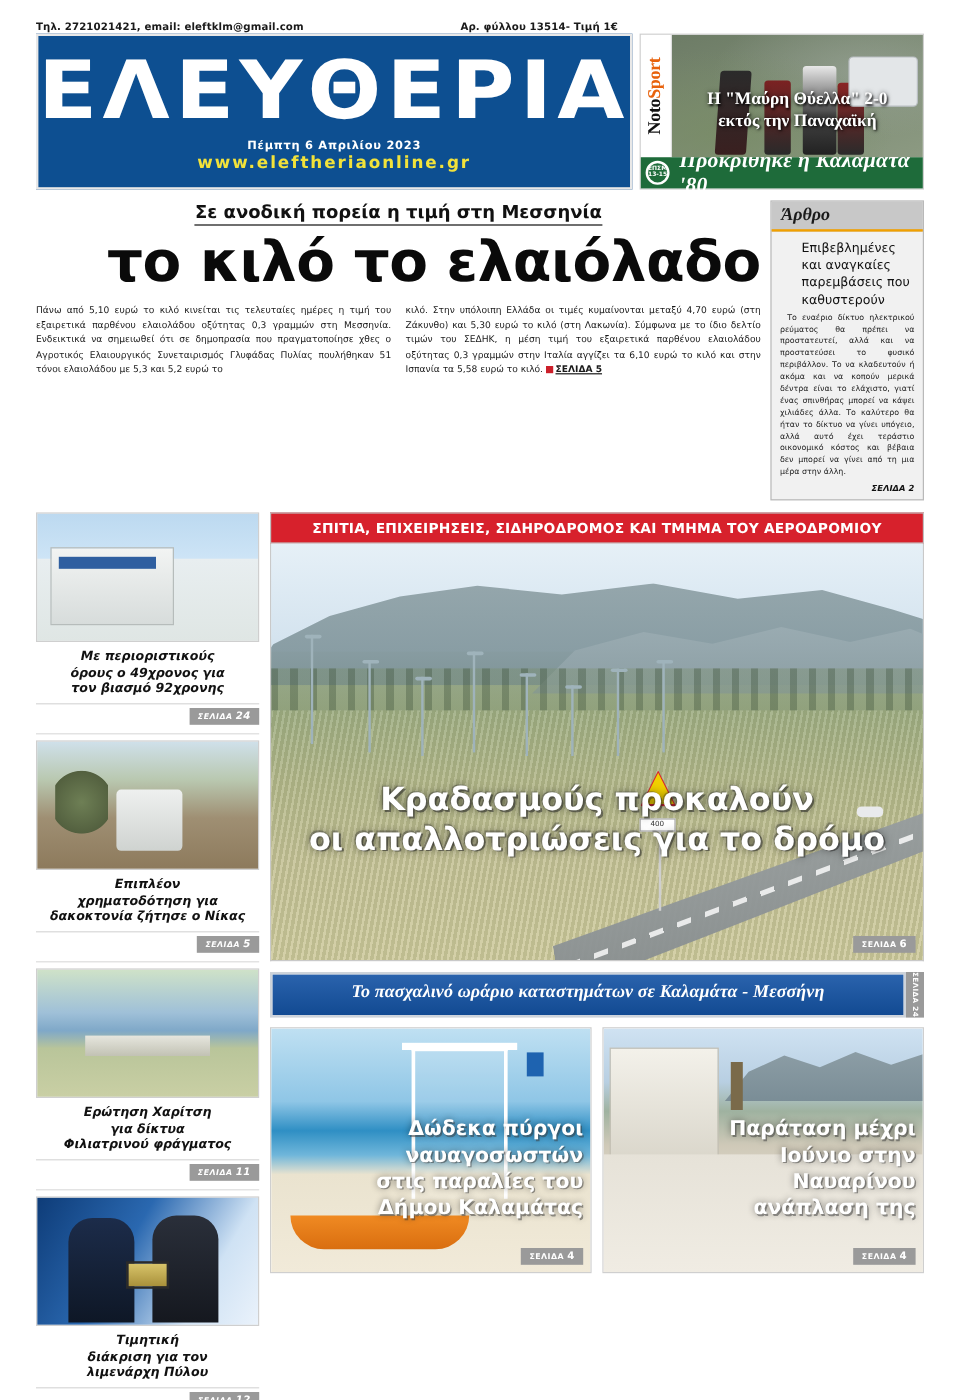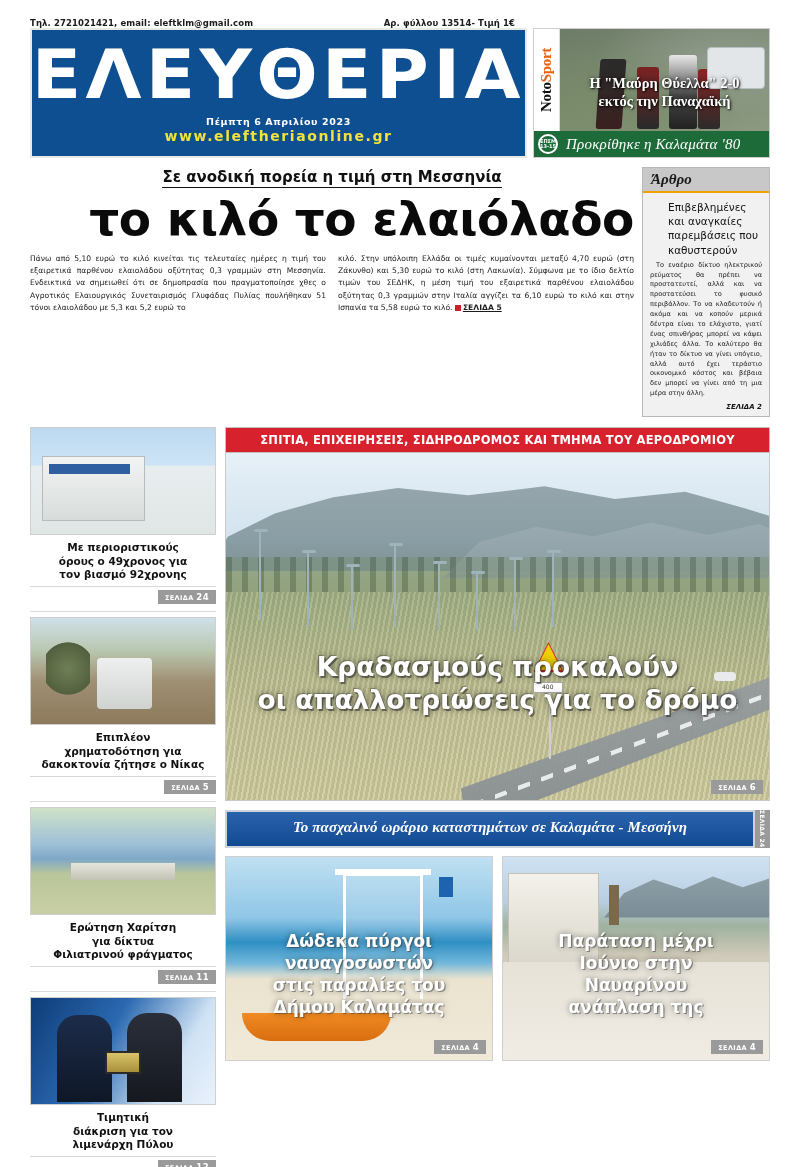--- a/index.html
+++ b/index.html
@@ -98,21 +98,21 @@
     height: 26px; background: #1e6b3a; display: flex; align-items: center;
     padding-left: 4px; gap: 8px;
   }
   .sport-badge {
     width: 20px; height: 20px; border-radius: 50%; background: #1e6b3a;
     border: 2px solid #fff; color: #fff; font-size: 5px; font-weight: bold;
     display: flex; align-items: center; justify-content: center; line-height: 1; text-align: center;
     flex: 0 0 auto;
   }
   .sport-foot span.txt {
-    color: #ffffff; font-size: 15px; font-weight: normal; font-style: italic;
+    color: #ffffff; font-size: 18px; font-weight: bold; font-style: italic;
     font-family: "Liberation Serif", serif; letter-spacing: .2px;
   }
 
   
   .lead-wrap { display: flex; gap: 8px; margin-top: 9px; }
   .lead-left { flex: 1 1 auto; }
   .kicker {
     text-align: center; font-size: 15px; font-weight: bold; color: #111;
     border-bottom: 1.6px solid #111; display: inline-block;
     padding-bottom: 1px; margin: 0 auto;
@@ -151,21 +151,21 @@
   .lead-body .col { flex: 1 1 0; font-size: 7.6px; line-height: 1.62; text-align: justify; color: #1a1a1a; }
   .redsq { display: inline-block; width: 6px; height: 6px; background: #cc1f2a; margin-right: 2px; vertical-align: -1px; }
   .pageref { font-weight: bold; text-decoration: underline; }
 
   
   .main-grid { display: flex; gap: 9px; margin-top: 10px; }
   .side-col { flex: 0 0 186px; }
   .right-col { flex: 1 1 auto; }
 
   
-  .card { margin-bottom: 7px; border-top: 1px solid #dcdcdc; padding-top: 5px; }
+  .card { margin-bottom: 7px; border-top: 1px solid #dcdcdc; padding-top: 5px; font-style: italic; }
   .card:first-child { border-top: none; padding-top: 0; }
   .card-photo { width: 100%; height: 108px; border: 1px solid #cfcfcf; overflow: hidden; position: relative; }
   .card-cap {
     text-align: center; font-size: 10.5px; font-weight: bold; line-height: 1.3;
     padding: 6px 2px 4px; color: #111;
   }
   .card-foot { display: flex; justify-content: flex-end; align-items: center; border-top: 1px solid #d8d8d8; padding-top: 3px; }
   .chip {
     background: #9a9a9a; color: #fff; font-size: 6.5px; font-weight: bold;
     padding: 2px 7px; letter-spacing: .4px;
@@ -323,21 +323,21 @@
   .nav {
     position:absolute; inset:0;
     background: linear-gradient(#cfe2f2 0%, #b8cfe2 22%, #9fb2a0 34%, #cfc9b8 48%, #e3ded2 70%, #eeeae1 100%);
   }
   .nav-mtn { position:absolute; right:0; top:6%; width:62%; height:24%; background: linear-gradient(#8fa0a8,#7a8d96);
     clip-path: polygon(0% 100%, 12% 50%, 30% 22%, 48% 42%, 66% 16%, 84% 38%, 100% 20%, 100% 100%); }
   .nav-bldg { position:absolute; left:2%; top:8%; width:34%; height:52%; background: linear-gradient(#f3f1ea,#d7d3c7); border:1px solid #c4c0b4; }
   .nav-palm { position:absolute; left:40%; top:14%; width:10px; height:40px; background:#7a6a4a; }
   .nav-street { position:absolute; left:0; right:0; bottom:0; height:48%; background: linear-gradient(#e6e2d8,#f0ece3); }
   .bp-caption {
-    position: absolute; left: 0; right: 0; top: 36%; z-index: 6; text-align: center; padding: 0 6px;
+    position: absolute; left: 0; right: 0; top: 36%; z-index: 6; text-align: right; padding: 0 6px;
   }
   .bp-caption div {
     color: #ffffff; font-size: 17px; font-weight: bold; line-height: 1.3;
     text-shadow: 1.2px 1.2px 0 rgba(60,60,60,.5), 0 0 6px rgba(0,0,0,.45);
     font-family: "DejaVu Sans", sans-serif;
   }
 </style>
 </head>
 <body>
 

